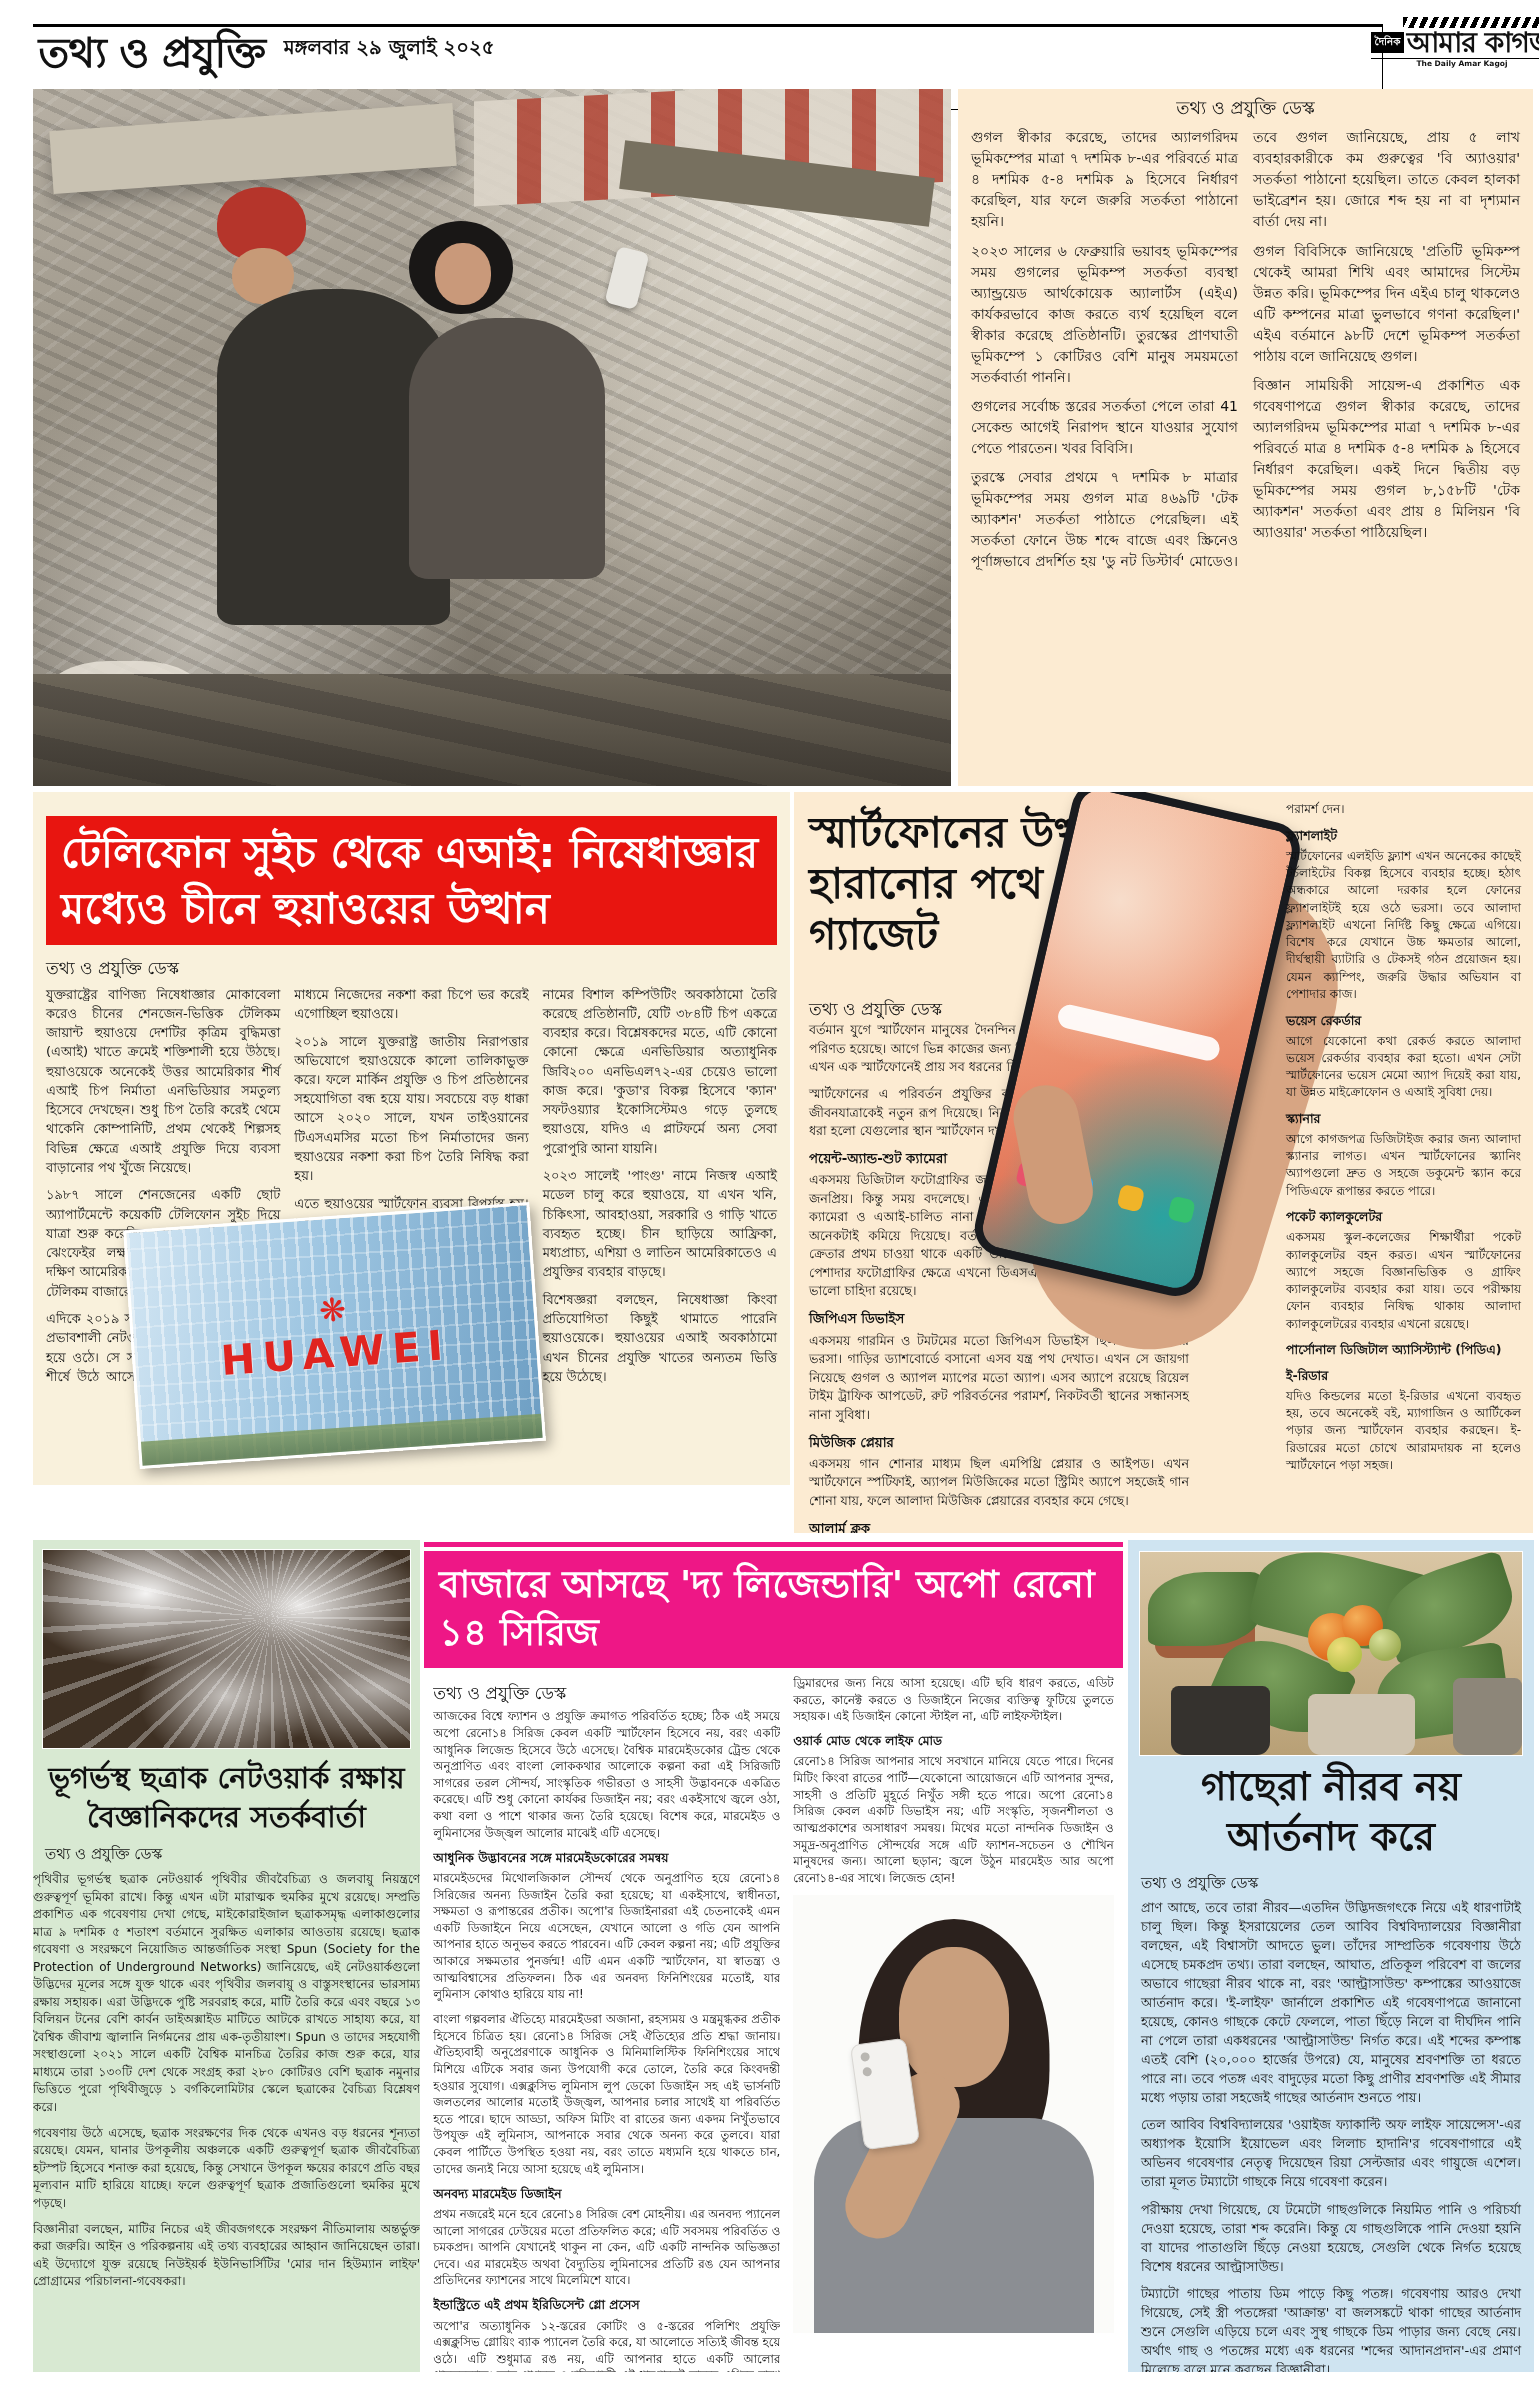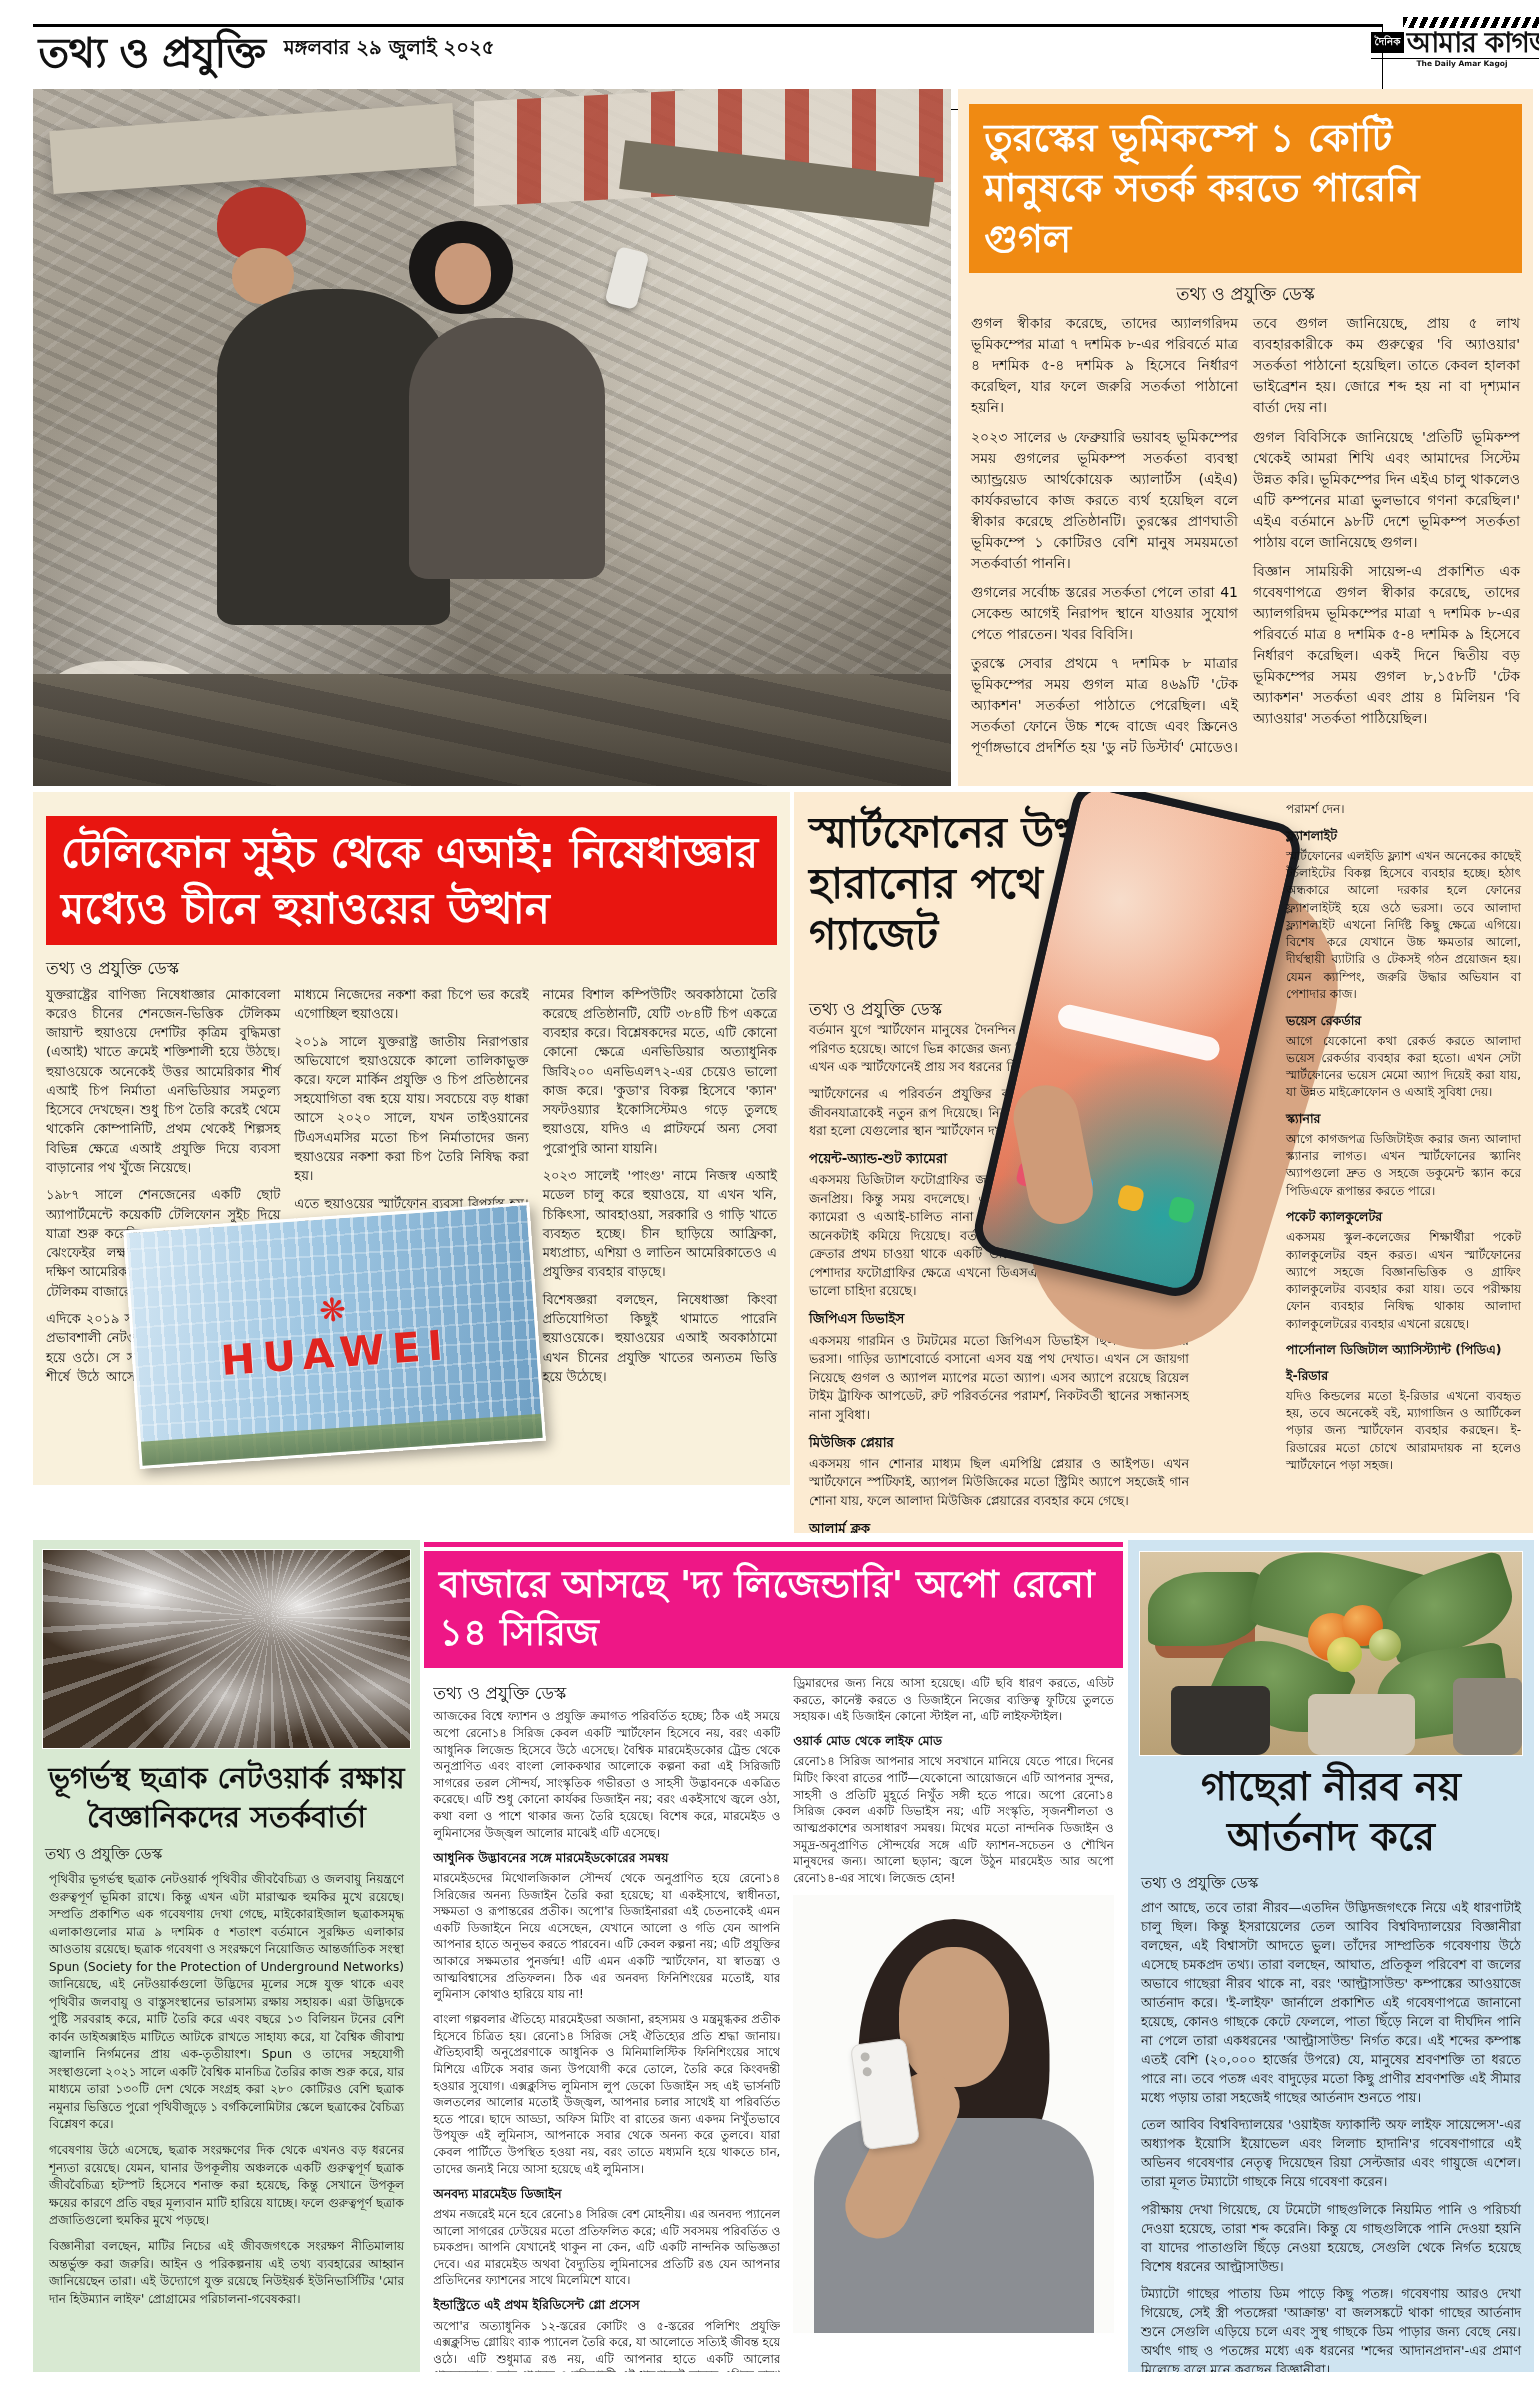--- a/index.html
+++ b/index.html
@@ -90,21 +90,21 @@
   #art-fungus{left:33px;top:1540px;width:387px;height:832px;background:#d8e9d2;}
   #photo-fungus{margin:9.3px;height:198px;border:1.9px solid #fff;position:relative;background:
      radial-gradient(ellipse at 28% 22%,rgba(255,255,255,.95),transparent 34%),
      radial-gradient(ellipse at 70% 28%,rgba(255,255,255,.9),transparent 36%),
      radial-gradient(ellipse at 50% 74%,rgba(255,255,255,.7),transparent 34%),
      radial-gradient(ellipse at 90% 70%,rgba(255,255,255,.6),transparent 30%),#3e3023;}
   .myc-streaks{position:absolute;inset:0;opacity:.55;background:
      repeating-conic-gradient(from 10deg at 62% 34%,rgba(255,255,255,.55) 0 1.6deg,transparent 1.6deg 8deg);}
   #art-fungus .headline-black{font-size:29px;font-weight:800;text-align:center;line-height:1.35;margin:1.9px 9.3px 5.6px;}
   #art-fungus .byline{padding:0 12px;font-size:15px;}
-  #art-fungus .body-copy{padding:0 16px;font-size:12px;line-height:1.46;height:485px;}
+  #art-fungus .body-copy{padding:0 0;font-size:12px;line-height:1.46;height:485px;}
   
   #art-oppo{left:424px;top:1540px;width:699px;height:832px;background:#fff;}
   .oppo-rule{height:4.7px;background:#ee1786;margin:1.9px 0 4.7px;}
   #art-oppo .banner{background:#ee1786;font-size:37px;margin:0 0 7.5px;}
   .oppo-cols{display:flex;gap:13px;padding:0 9.3px;}
   .oppo-col{text-align:justify;font-size:11.7px;line-height:1.42;}
   #oppo-left{width:52%;height:708px;overflow:hidden;}
   #oppo-right{width:48%;height:708px;overflow:hidden;}
   #photo-woman{position:relative;height:438px;background:#fbfbf9;margin-top:5.6px;overflow:hidden;}
   .w-hair{position:absolute;left:50%;top:24px;transform:translateX(-50%);width:191px;height:270px;background:#2b211d;border-radius:50% 50% 44% 44%;}
@@ -157,21 +157,20 @@
     <div class="eq-scarf"></div>
     <div class="eq-face2"></div>
     <div class="eq-coat2"></div>
   </div>
   <div class="eq-bottle"></div>
   <div class="eq-cloth"></div>
   <div class="eq-rubble"></div>
 </div>
 
 <div id="art-google" class="sec">
-  <div class="banner">তুরস্কের ভূমিকম্পে ১ কোটি মানুষকে সতর্ক করতে পারেনি গুগল</div>
   <div class="byline">তথ্য ও প্রযুক্তি ডেস্ক</div>
   <div class="body-copy">
       <p>গুগল স্বীকার করেছে, তাদের অ্যালগরিদম ভূমিকম্পের মাত্রা ৭ দশমিক ৮-এর পরিবর্তে মাত্র ৪ দশমিক ৫-৪ দশমিক ৯ হিসেবে নির্ধারণ করেছিল, যার ফলে জরুরি সতর্কতা পাঠানো হয়নি।</p>
       <p>২০২৩ সালের ৬ ফেব্রুয়ারি ভয়াবহ ভূমিকম্পের সময় গুগলের ভূমিকম্প সতর্কতা ব্যবস্থা অ্যান্ড্রয়েড আর্থকোয়েক অ্যালার্টস (এইএ) কার্যকরভাবে কাজ করতে ব্যর্থ হয়েছিল বলে স্বীকার করেছে প্রতিষ্ঠানটি। তুরস্কের প্রাণঘাতী ভূমিকম্পে ১ কোটিরও বেশি মানুষ সময়মতো সতর্কবার্তা পাননি।</p>
       <p>গুগলের সর্বোচ্চ স্তরের সতর্কতা পেলে তারা 41 সেকেন্ড আগেই নিরাপদ স্থানে যাওয়ার সুযোগ পেতে পারতেন। খবর বিবিসি।</p>
       <p>তুরস্কে সেবার প্রথমে ৭ দশমিক ৮ মাত্রার ভূমিকম্পের সময় গুগল মাত্র ৪৬৯টি 'টেক অ্যাকশন' সতর্কতা পাঠাতে পেরেছিল। এই সতর্কতা ফোনে উচ্চ শব্দে বাজে এবং স্ক্রিনেও পূর্ণাঙ্গভাবে প্রদর্শিত হয় 'ডু নট ডিস্টার্ব' মোডেও। তবে গুগল জানিয়েছে, প্রায় ৫ লাখ ব্যবহারকারীকে কম গুরুত্বের 'বি অ্যাওয়ার' সতর্কতা পাঠানো হয়েছিল। তাতে কেবল হালকা ভাইব্রেশন হয়। জোরে শব্দ হয় না বা দৃশ্যমান বার্তা দেয় না।</p>
       <p>গুগল বিবিসিকে জানিয়েছে 'প্রতিটি ভূমিকম্প থেকেই আমরা শিখি এবং আমাদের সিস্টেম উন্নত করি। ভূমিকম্পের দিন এইএ চালু থাকলেও এটি কম্পনের মাত্রা ভুলভাবে গণনা করেছিল।' এইএ বর্তমানে ৯৮টি দেশে ভূমিকম্প সতর্কতা পাঠায় বলে জানিয়েছে গুগল।</p>
       <p>বিজ্ঞান সাময়িকী সায়েন্স-এ প্রকাশিত এক গবেষণাপত্রে গুগল স্বীকার করেছে, তাদের অ্যালগরিদম ভূমিকম্পের মাত্রা ৭ দশমিক ৮-এর পরিবর্তে মাত্র ৪ দশমিক ৫-৪ দশমিক ৯ হিসেবে নির্ধারণ করেছিল। একই দিনে দ্বিতীয় বড় ভূমিকম্পের সময় গুগল ৮,১৫৮টি 'টেক অ্যাকশন' সতর্কতা এবং প্রায় ৪ মিলিয়ন 'বি অ্যাওয়ার' সতর্কতা পাঠিয়েছিল।</p>
       <p>গুগলের গবেষকরা পরবর্তীতে অ্যালগরিদম আপডেট করে সেই ভূমিকম্প আবার সিমুলেট করেন। তখন সিস্টেমটি ১ কোটি 'টেক অ্যাকশন' সতর্কতা এবং ৬ দশমিক ৭ কোটি 'বি অ্যাওয়ার' সতর্কতা পাঠায়। কিন্তু এই ঘটনা বাস্তব ভূমিকম্পের সময় না হওয়ায় অনেকেই জীবন বাঁচাতে পারেননি।</p>
     </div>

